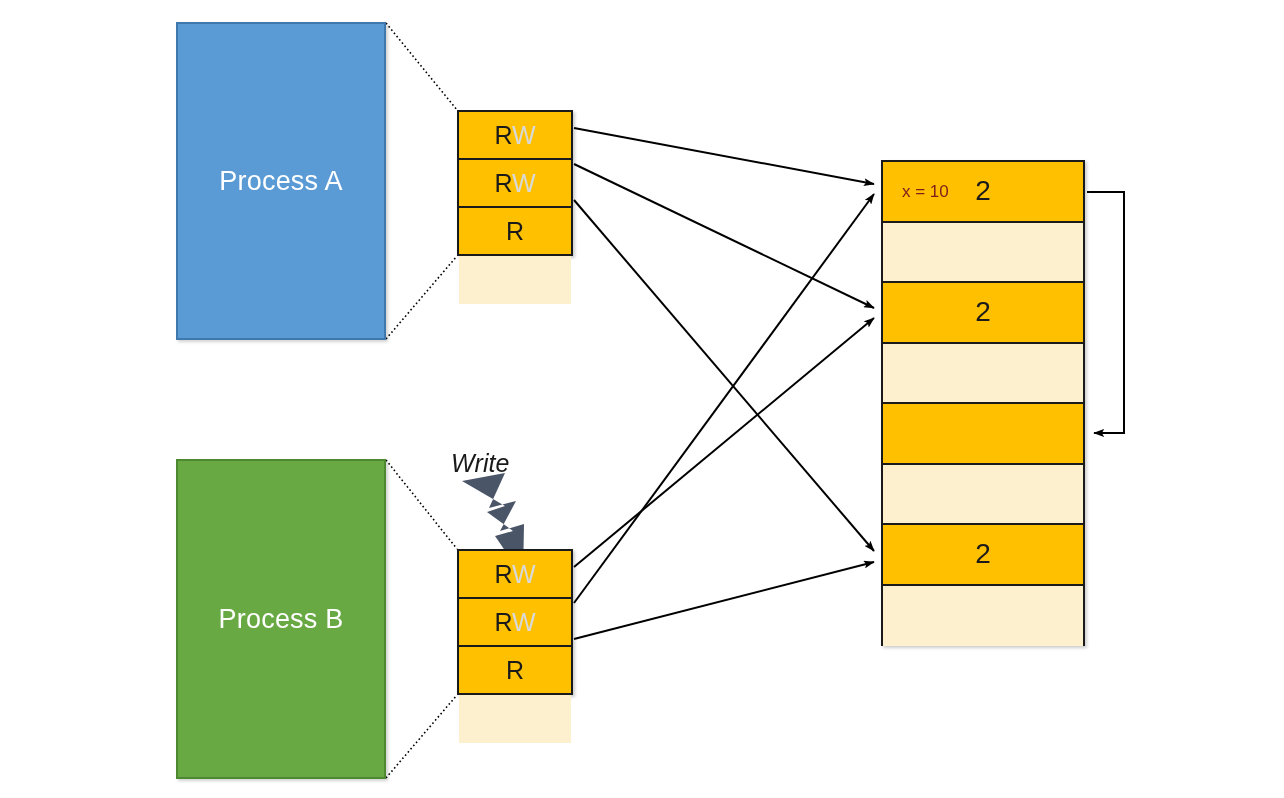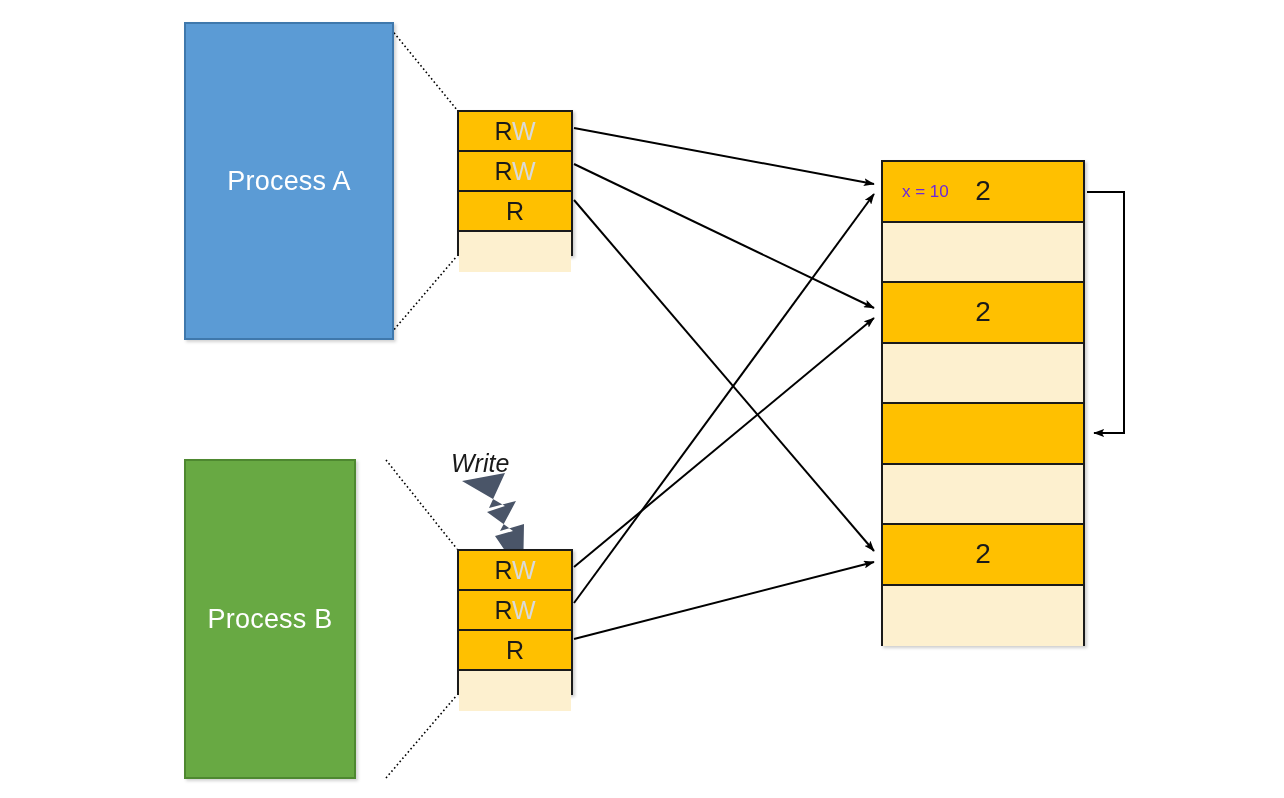--- a/index.html
+++ b/index.html
@@ -21,40 +21,39 @@
 
   
   .proc-box {
     position: absolute;
     box-sizing: border-box;
     border: 2px solid;
     display: flex;
     align-items: center;
     justify-content: center;
     box-shadow: 2px 2px 3px rgba(0,0,0,0.18);
-    margin-left: 8px;
   }
   .proc-label {
     color: #ffffff;
     font-size: 27px;
     letter-spacing: 0.2px;
     line-height: 1;
     white-space: nowrap;
   }
 
   
   .page-table {
     position: absolute;
     box-sizing: border-box;
     border: 2px solid #1a1a1a;
     box-shadow: 2px 2px 3px rgba(0,0,0,0.20);
   }
   .pt-row {
     box-sizing: border-box;
-    height: 40px;
+    height: 48px;
     border-bottom: 2px solid #1a1a1a;
     display: flex;
     align-items: center;
     justify-content: center;
     line-height: 1;
   }
   .pt-row:last-child { border-bottom: none; }
   .pt-text {
     font-size: 25px;
     line-height: 1;
@@ -150,21 +149,21 @@
 
     <path d="M1087,192 L1124,192 L1124,433 L1094,433" stroke="#000000" stroke-width="2" fill="none" marker-end="url(#arrowhead)"></path>
 
     <path d="M462,481 L505,473 L489,508 L516,501 L500,531 L524,524 L523,577 L495,536 L513,531 L487,512 L505,506 z" fill="#4A5568"></path>
   </svg>
 
   <div class="proc-box" style="left:176px; top:22px; width:210px; height:318px; background:#5B9BD5; border-color:#3F78AC;">
     <span class="proc-label">Process A</span>
   </div>
 
-  <div class="proc-box" style="left:176px; top:459px; width:172px; height:320px; background:#68A943; border-color:#4E8830;">
+  <div class="proc-box" style="left:176px; top:459px; width:210px; height:320px; background:#68A943; border-color:#4E8830;">
     <span class="proc-label">Process B</span>
   </div>
 
   <div class="page-table" style="left:457px; top:110px; width:116px; height:146px;">
     <div class="pt-row" style="background:#FFC000;">
       <span class="pt-text"><span class="perm-r">R</span><span class="perm-w">W</span></span>
     </div>
     <div class="pt-row" style="background:#FFC000;">
       <span class="pt-text"><span class="perm-r">R</span><span class="perm-w">W</span></span>
     </div>
@@ -186,21 +185,21 @@
     <div class="pt-row" style="background:#FFC000;">
       <span class="pt-text"><span class="perm-r">R</span><span class="perm-w"></span></span>
     </div>
     <div class="pt-row" style="background:#FDF0CF;">
       <span class="pt-text"><span class="perm-r"></span><span class="perm-w"></span></span>
     </div>
   </div>
 
   <div class="mem-col" style="left:881px; top:160px; width:204px; height:486px;">
     <div class="mem-row" style="background:#FFC000;">
-      <span class="mem-var" style="color:#6d28d9;">x = 10</span>
+      <span class="mem-var" style="color:#7f1d1d;">x = 10</span>
       <span class="mem-val">2</span>
     </div>
     <div class="mem-row" style="background:#FDF0CF;">
       <span class="mem-val"></span>
     </div>
     <div class="mem-row" style="background:#FFC000;">
       <span class="mem-val">2</span>
     </div>
     <div class="mem-row" style="background:#FDF0CF;">
       <span class="mem-val"></span>

